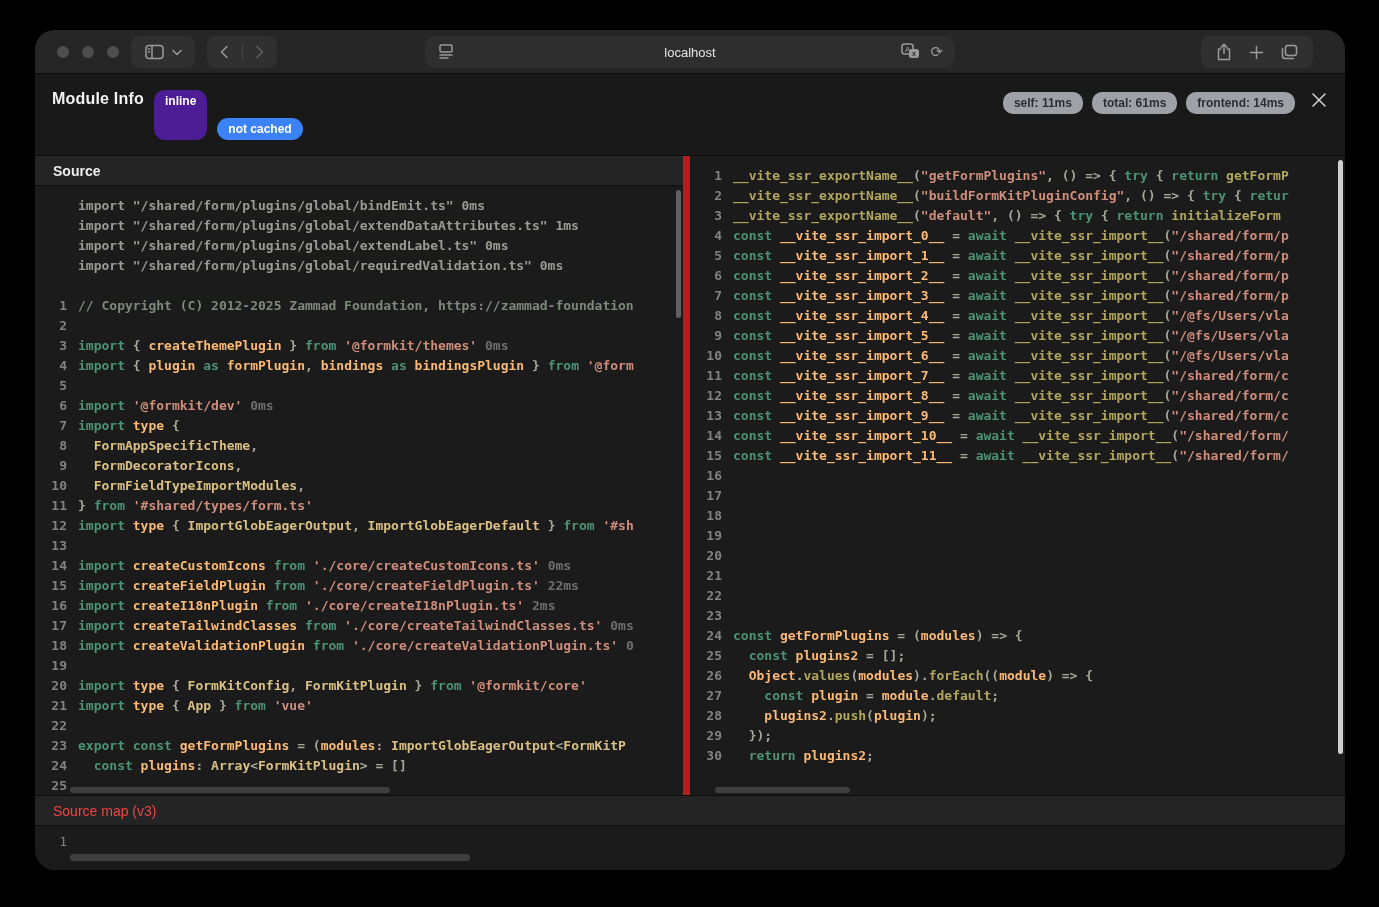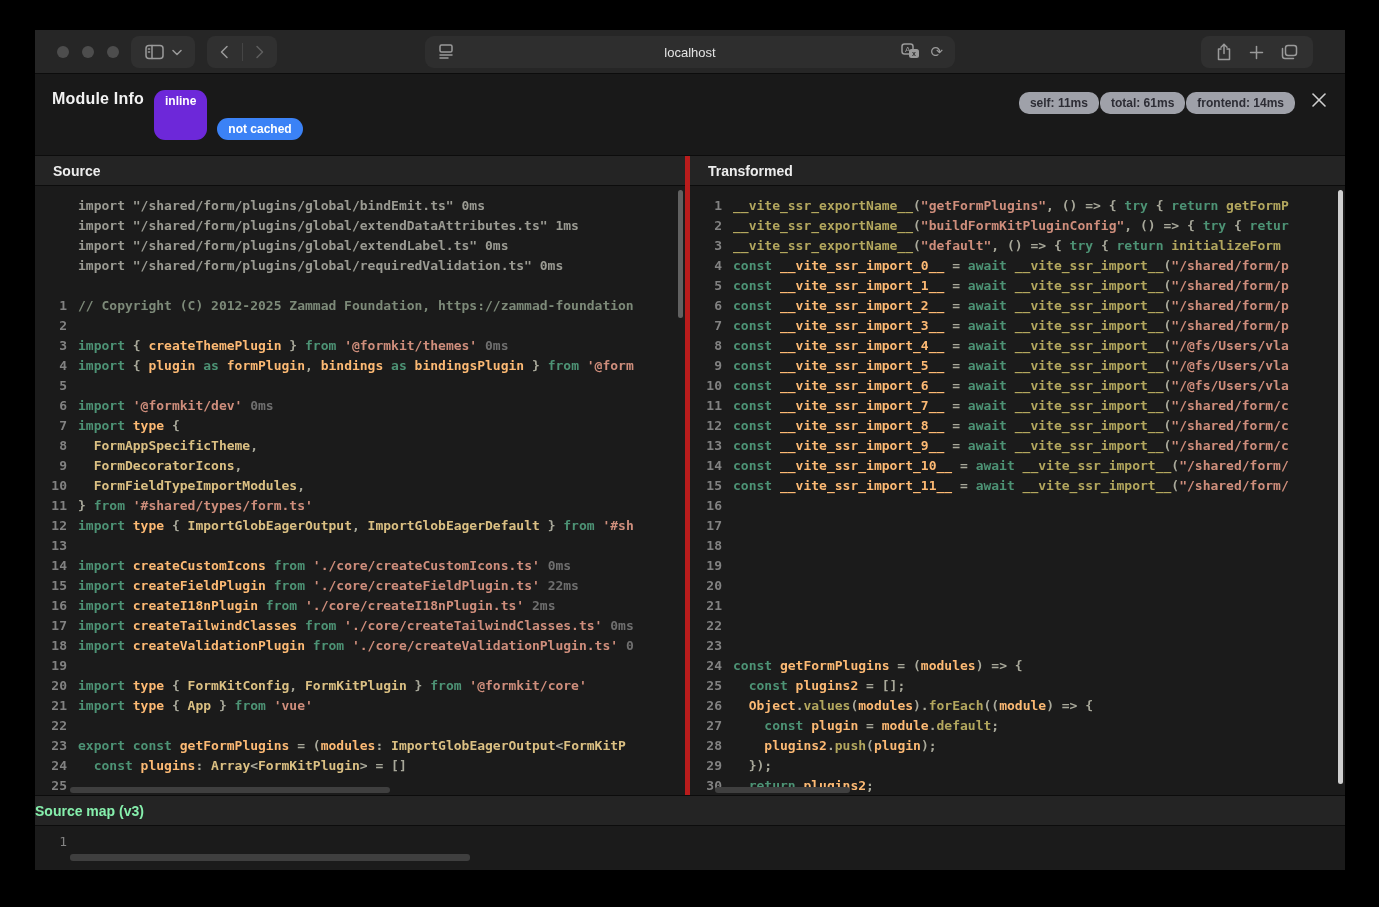--- a/index.html
+++ b/index.html
@@ -1,20 +1,20 @@
 <!DOCTYPE html>
 <html><head>
 <meta charset="utf-8">
 <style>
   * { margin:0; padding:0; box-sizing:border-box; }
   html,body { width:1379px; height:907px; background:#000; overflow:hidden;
               font-family:"Liberation Sans", sans-serif; }
 
   .window { position:absolute; left:35px; top:30px; width:1310px; height:840px;
-            background:#1b1b1b; border-radius:0; overflow:hidden;
+            background:#1b1b1b; border-radius:20px; overflow:hidden;
             display:flex; flex-direction:column; }
 
   
   .toolbar { height:44px; background:#262626; flex:0 0 44px; position:relative;
              border-bottom:1px solid #0c0c0c; }
   .lights { position:absolute; left:22px; top:16px; display:flex; gap:13px; }
   .light { width:12px; height:12px; border-radius:50%; background:#4d4d4d; }
   .pill { position:absolute; top:6px; height:32px; background:#303030; border-radius:8px;
           display:flex; align-items:center; justify-content:center; }
   .pill svg { display:block; }
@@ -28,33 +28,33 @@
   .url-text { font-size:13px; color:#e3e3e3; }
   .reload-glyph { font-size:15px; color:#9a9a9a; line-height:1; }
   .right-pill { right:32px; width:112px; gap:17px; }
 
   
   .module-header { height:82px; flex:0 0 82px; background:#191919; position:relative;
                    border-bottom:1px solid #0c0c0c; }
   .mh-row { position:absolute; left:17px; top:16px; display:flex; gap:10px; }
   .mh-title { font-size:16px; font-weight:bold; color:#f2f2f2; letter-spacing:.2px; }
   .badge { font-size:12px; font-weight:bold; color:#fff; padding:4px 11px; border-radius:11px; }
-  .badge-green { background:#6d28d9; }
+  .badge-green { background:#4c1d95; }
   .badge-orange { background:#3b82f6;margin-top:28px; }
   .mh-path { position:absolute; left:17px; top:47px; font-family:"DejaVu Sans Mono", monospace;
              font-size:13px; color:#9a9a9a; }
-  .mh-stats { position:absolute; right:50px; top:18px; display:flex; gap:1px; }
+  .mh-stats { position:absolute; right:50px; top:18px; display:flex; gap:9px; }
   .stat { background:#9fa1a9; color:#2d2d35; font-size:12px; font-weight:bold;
           padding:4px 11px; border-radius:10px; }
   .close-btn { position:absolute; right:16px; top:16px; width:20px; height:20px; cursor:pointer; }
 
   
   .panels { flex:1 1 auto; display:flex; min-height:0; }
   .panel { display:flex; flex-direction:column; min-width:0; position:relative; }
-  .panel-source { width:655px; flex:0 0 655px; border-right:5px solid #b91c1c; }
+  .panel-source { width:655px; flex:0 0 655px; border-right:7px solid #b91c1c; }
   .panel-transformed { flex:1 1 auto; }
   .panel-title { height:30px; flex:0 0 30px; background:#242424; border-bottom:1px solid #0c0c0c;
                  font-size:14px; font-weight:bold; color:#ededed; line-height:30px; padding-left:18px; }
   .code-wrap { flex:1 1 auto; position:relative; overflow:hidden; background:#1b1b1b;font-weight:bold; }
   .code { padding:10px 0 0 8px; font-family:"DejaVu Sans Mono", monospace; font-size:13px;
           line-height:20px; white-space:pre; }
   .line { height:20px; display:flex; overflow:hidden; }
   .ln { flex:0 0 24px; text-align:right; color:#828282; margin-right:11px; }
   .code-text { white-space:pre; }
 
@@ -71,21 +71,21 @@
   .vscroll { position:absolute; width:5px; border-radius:3px; right:2px; }
   .vscroll-source { top:4px; height:128px; background:#616161; }
   .vscroll-transformed { top:4px; height:594px; background:#cfcfcf; }
   .hscroll { position:absolute; height:6px; border-radius:3px; bottom:2px; background:#3f3f3f; }
   .hscroll-source { left:35px; width:320px; }
   .hscroll-transformed { left:25px; width:135px; }
 
   
   .sourcemap { flex:0 0 75px; background:#1b1b1b; position:relative; border-top:1px solid #0c0c0c; }
   .sm-title { height:30px; background:#242424; border-bottom:1px solid #0c0c0c; font-size:14px;
-              font-weight:bold; color:#86efac; line-height:30px; }
+              font-weight:normal; color:#ef4444; line-height:30px; padding-left:18px; }
   .sm-code { padding:6px 0 0 8px; font-family:"DejaVu Sans Mono", monospace; font-size:13px;
              line-height:20px; }
   .hscroll-map { left:35px; width:400px; bottom:9px; height:7px; }
 
   .icon-stroke { stroke:#9a9a9a; fill:none; stroke-width:1.5; stroke-linecap:round; stroke-linejoin:round; }
   .icon-dim { stroke:#5f5f5f; }
 </style>
 </head>
 <body>
 
@@ -195,21 +195,20 @@
   <div class="panels">
     <div class="panel panel-source">
       <div class="panel-title">Source</div>
       <div class="code-wrap">
         <div class="code"><div class="line"><span class="ln"></span><span class="code-text"><span class="tk-g">import "/shared/form/plugins/global/bindEmit.ts" 0ms</span></span></div><div class="line"><span class="ln"></span><span class="code-text"><span class="tk-g">import "/shared/form/plugins/global/extendDataAttributes.ts" 1ms</span></span></div><div class="line"><span class="ln"></span><span class="code-text"><span class="tk-g">import "/shared/form/plugins/global/extendLabel.ts" 0ms</span></span></div><div class="line"><span class="ln"></span><span class="code-text"><span class="tk-g">import "/shared/form/plugins/global/requiredValidation.ts" 0ms</span></span></div><div class="line"><span class="ln"></span><span class="code-text"></span></div><div class="line"><span class="ln">1</span><span class="code-text"><span class="tk-c">// Copyright (C) 2012-2025 Zammad Foundation, https://zammad-foundation</span></span></div><div class="line"><span class="ln">2</span><span class="code-text"></span></div><div class="line"><span class="ln">3</span><span class="code-text"><span class="tk-k">import</span><span class="tk-p"> { </span><span class="tk-v">createThemePlugin</span><span class="tk-p"> } </span><span class="tk-k">from</span><span class="tk-s"> '@formkit/themes'</span><span class="tk-m"> 0ms</span></span></div><div class="line"><span class="ln">4</span><span class="code-text"><span class="tk-k">import</span><span class="tk-p"> { </span><span class="tk-v">plugin</span><span class="tk-k"> as</span><span class="tk-v"> formPlugin</span><span class="tk-p">,</span><span class="tk-v"> bindings</span><span class="tk-k"> as</span><span class="tk-v"> bindingsPlugin</span><span class="tk-p"> } </span><span class="tk-k">from</span><span class="tk-s"> '@form</span></span></div><div class="line"><span class="ln">5</span><span class="code-text"></span></div><div class="line"><span class="ln">6</span><span class="code-text"><span class="tk-k">import</span><span class="tk-s"> '@formkit/dev'</span><span class="tk-m"> 0ms</span></span></div><div class="line"><span class="ln">7</span><span class="code-text"><span class="tk-k">import</span><span class="tk-v"> type</span><span class="tk-p"> {</span></span></div><div class="line"><span class="ln">8</span><span class="code-text"><span class="tk-t">  FormAppSpecificTheme</span><span class="tk-p">,</span></span></div><div class="line"><span class="ln">9</span><span class="code-text"><span class="tk-t">  FormDecoratorIcons</span><span class="tk-p">,</span></span></div><div class="line"><span class="ln">10</span><span class="code-text"><span class="tk-t">  FormFieldTypeImportModules</span><span class="tk-p">,</span></span></div><div class="line"><span class="ln">11</span><span class="code-text"><span class="tk-p">} </span><span class="tk-k">from</span><span class="tk-s"> '#shared/types/form.ts'</span></span></div><div class="line"><span class="ln">12</span><span class="code-text"><span class="tk-k">import</span><span class="tk-v"> type</span><span class="tk-p"> { </span><span class="tk-t">ImportGlobEagerOutput</span><span class="tk-p">,</span><span class="tk-t"> ImportGlobEagerDefault</span><span class="tk-p"> } </span><span class="tk-k">from</span><span class="tk-s"> '#sh</span></span></div><div class="line"><span class="ln">13</span><span class="code-text"></span></div><div class="line"><span class="ln">14</span><span class="code-text"><span class="tk-k">import</span><span class="tk-v"> createCustomIcons</span><span class="tk-k"> from</span><span class="tk-s"> './core/createCustomIcons.ts'</span><span class="tk-m"> 0ms</span></span></div><div class="line"><span class="ln">15</span><span class="code-text"><span class="tk-k">import</span><span class="tk-v"> createFieldPlugin</span><span class="tk-k"> from</span><span class="tk-s"> './core/createFieldPlugin.ts'</span><span class="tk-m"> 22ms</span></span></div><div class="line"><span class="ln">16</span><span class="code-text"><span class="tk-k">import</span><span class="tk-v"> createI18nPlugin</span><span class="tk-k"> from</span><span class="tk-s"> './core/createI18nPlugin.ts'</span><span class="tk-m"> 2ms</span></span></div><div class="line"><span class="ln">17</span><span class="code-text"><span class="tk-k">import</span><span class="tk-v"> createTailwindClasses</span><span class="tk-k"> from</span><span class="tk-s"> './core/createTailwindClasses.ts'</span><span class="tk-m"> 0ms</span></span></div><div class="line"><span class="ln">18</span><span class="code-text"><span class="tk-k">import</span><span class="tk-v"> createValidationPlugin</span><span class="tk-k"> from</span><span class="tk-s"> './core/createValidationPlugin.ts'</span><span class="tk-m"> 0</span></span></div><div class="line"><span class="ln">19</span><span class="code-text"></span></div><div class="line"><span class="ln">20</span><span class="code-text"><span class="tk-k">import</span><span class="tk-v"> type</span><span class="tk-p"> { </span><span class="tk-t">FormKitConfig</span><span class="tk-p">,</span><span class="tk-t"> FormKitPlugin</span><span class="tk-p"> } </span><span class="tk-k">from</span><span class="tk-s"> '@formkit/core'</span></span></div><div class="line"><span class="ln">21</span><span class="code-text"><span class="tk-k">import</span><span class="tk-v"> type</span><span class="tk-p"> { </span><span class="tk-t">App</span><span class="tk-p"> } </span><span class="tk-k">from</span><span class="tk-s"> 'vue'</span></span></div><div class="line"><span class="ln">22</span><span class="code-text"></span></div><div class="line"><span class="ln">23</span><span class="code-text"><span class="tk-k">export</span><span class="tk-k"> const</span><span class="tk-v"> getFormPlugins</span><span class="tk-p"> = (</span><span class="tk-v">modules</span><span class="tk-p">: </span><span class="tk-t">ImportGlobEagerOutput</span><span class="tk-p">&lt;</span><span class="tk-t">FormKitP</span></span></div><div class="line"><span class="ln">24</span><span class="code-text"><span class="tk-p">  </span><span class="tk-k">const</span><span class="tk-v"> plugins</span><span class="tk-p">: </span><span class="tk-t">Array</span><span class="tk-p">&lt;</span><span class="tk-t">FormKitPlugin</span><span class="tk-p">&gt; = []</span></span></div><div class="line"><span class="ln">25</span><span class="code-text"></span></div></div>
         <div class="vscroll vscroll-source"></div>
         <div class="hscroll hscroll-source"></div>
       </div>
     </div>
     <div class="panel panel-transformed">
-      <div class="panel-title">Transformed</div>
       <div class="code-wrap">
         <div class="code"><div class="line"><span class="ln">1</span><span class="code-text"><span class="tk-f">__vite_ssr_exportName__</span><span class="tk-p">(</span><span class="tk-s">"getFormPlugins"</span><span class="tk-p">, () =&gt; { </span><span class="tk-k">try</span><span class="tk-p"> { </span><span class="tk-k">return</span><span class="tk-f"> getFormP</span></span></div><div class="line"><span class="ln">2</span><span class="code-text"><span class="tk-f">__vite_ssr_exportName__</span><span class="tk-p">(</span><span class="tk-s">"buildFormKitPluginConfig"</span><span class="tk-p">, () =&gt; { </span><span class="tk-k">try</span><span class="tk-p"> { </span><span class="tk-k">retur</span></span></div><div class="line"><span class="ln">3</span><span class="code-text"><span class="tk-f">__vite_ssr_exportName__</span><span class="tk-p">(</span><span class="tk-s">"default"</span><span class="tk-p">, () =&gt; { </span><span class="tk-k">try</span><span class="tk-p"> { </span><span class="tk-k">return</span><span class="tk-f"> initializeForm</span></span></div><div class="line"><span class="ln">4</span><span class="code-text"><span class="tk-k">const</span><span class="tk-v"> __vite_ssr_import_0__</span><span class="tk-p"> = </span><span class="tk-k">await</span><span class="tk-f"> __vite_ssr_import__</span><span class="tk-p">(</span><span class="tk-s">"/shared/form/p</span></span></div><div class="line"><span class="ln">5</span><span class="code-text"><span class="tk-k">const</span><span class="tk-v"> __vite_ssr_import_1__</span><span class="tk-p"> = </span><span class="tk-k">await</span><span class="tk-f"> __vite_ssr_import__</span><span class="tk-p">(</span><span class="tk-s">"/shared/form/p</span></span></div><div class="line"><span class="ln">6</span><span class="code-text"><span class="tk-k">const</span><span class="tk-v"> __vite_ssr_import_2__</span><span class="tk-p"> = </span><span class="tk-k">await</span><span class="tk-f"> __vite_ssr_import__</span><span class="tk-p">(</span><span class="tk-s">"/shared/form/p</span></span></div><div class="line"><span class="ln">7</span><span class="code-text"><span class="tk-k">const</span><span class="tk-v"> __vite_ssr_import_3__</span><span class="tk-p"> = </span><span class="tk-k">await</span><span class="tk-f"> __vite_ssr_import__</span><span class="tk-p">(</span><span class="tk-s">"/shared/form/p</span></span></div><div class="line"><span class="ln">8</span><span class="code-text"><span class="tk-k">const</span><span class="tk-v"> __vite_ssr_import_4__</span><span class="tk-p"> = </span><span class="tk-k">await</span><span class="tk-f"> __vite_ssr_import__</span><span class="tk-p">(</span><span class="tk-s">"/@fs/Users/vla</span></span></div><div class="line"><span class="ln">9</span><span class="code-text"><span class="tk-k">const</span><span class="tk-v"> __vite_ssr_import_5__</span><span class="tk-p"> = </span><span class="tk-k">await</span><span class="tk-f"> __vite_ssr_import__</span><span class="tk-p">(</span><span class="tk-s">"/@fs/Users/vla</span></span></div><div class="line"><span class="ln">10</span><span class="code-text"><span class="tk-k">const</span><span class="tk-v"> __vite_ssr_import_6__</span><span class="tk-p"> = </span><span class="tk-k">await</span><span class="tk-f"> __vite_ssr_import__</span><span class="tk-p">(</span><span class="tk-s">"/@fs/Users/vla</span></span></div><div class="line"><span class="ln">11</span><span class="code-text"><span class="tk-k">const</span><span class="tk-v"> __vite_ssr_import_7__</span><span class="tk-p"> = </span><span class="tk-k">await</span><span class="tk-f"> __vite_ssr_import__</span><span class="tk-p">(</span><span class="tk-s">"/shared/form/c</span></span></div><div class="line"><span class="ln">12</span><span class="code-text"><span class="tk-k">const</span><span class="tk-v"> __vite_ssr_import_8__</span><span class="tk-p"> = </span><span class="tk-k">await</span><span class="tk-f"> __vite_ssr_import__</span><span class="tk-p">(</span><span class="tk-s">"/shared/form/c</span></span></div><div class="line"><span class="ln">13</span><span class="code-text"><span class="tk-k">const</span><span class="tk-v"> __vite_ssr_import_9__</span><span class="tk-p"> = </span><span class="tk-k">await</span><span class="tk-f"> __vite_ssr_import__</span><span class="tk-p">(</span><span class="tk-s">"/shared/form/c</span></span></div><div class="line"><span class="ln">14</span><span class="code-text"><span class="tk-k">const</span><span class="tk-v"> __vite_ssr_import_10__</span><span class="tk-p"> = </span><span class="tk-k">await</span><span class="tk-f"> __vite_ssr_import__</span><span class="tk-p">(</span><span class="tk-s">"/shared/form/</span></span></div><div class="line"><span class="ln">15</span><span class="code-text"><span class="tk-k">const</span><span class="tk-v"> __vite_ssr_import_11__</span><span class="tk-p"> = </span><span class="tk-k">await</span><span class="tk-f"> __vite_ssr_import__</span><span class="tk-p">(</span><span class="tk-s">"/shared/form/</span></span></div><div class="line"><span class="ln">16</span><span class="code-text"></span></div><div class="line"><span class="ln">17</span><span class="code-text"></span></div><div class="line"><span class="ln">18</span><span class="code-text"></span></div><div class="line"><span class="ln">19</span><span class="code-text"></span></div><div class="line"><span class="ln">20</span><span class="code-text"></span></div><div class="line"><span class="ln">21</span><span class="code-text"></span></div><div class="line"><span class="ln">22</span><span class="code-text"></span></div><div class="line"><span class="ln">23</span><span class="code-text"></span></div><div class="line"><span class="ln">24</span><span class="code-text"><span class="tk-k">const</span><span class="tk-v"> getFormPlugins</span><span class="tk-p"> = (</span><span class="tk-v">modules</span><span class="tk-p">) =&gt; {</span></span></div><div class="line"><span class="ln">25</span><span class="code-text"><span class="tk-p">  </span><span class="tk-k">const</span><span class="tk-v"> plugins2</span><span class="tk-p"> = [];</span></span></div><div class="line"><span class="ln">26</span><span class="code-text"><span class="tk-p">  </span><span class="tk-v">Object</span><span class="tk-p">.</span><span class="tk-f">values</span><span class="tk-p">(</span><span class="tk-v">modules</span><span class="tk-p">).</span><span class="tk-f">forEach</span><span class="tk-p">((</span><span class="tk-v">module</span><span class="tk-p">) =&gt; {</span></span></div><div class="line"><span class="ln">27</span><span class="code-text"><span class="tk-p">    </span><span class="tk-k">const</span><span class="tk-v"> plugin</span><span class="tk-p"> = </span><span class="tk-v">module</span><span class="tk-p">.</span><span class="tk-f">default</span><span class="tk-p">;</span></span></div><div class="line"><span class="ln">28</span><span class="code-text"><span class="tk-p">    </span><span class="tk-v">plugins2</span><span class="tk-p">.</span><span class="tk-f">push</span><span class="tk-p">(</span><span class="tk-v">plugin</span><span class="tk-p">);</span></span></div><div class="line"><span class="ln">29</span><span class="code-text"><span class="tk-p">  });</span></span></div><div class="line"><span class="ln">30</span><span class="code-text"><span class="tk-p">  </span><span class="tk-k">return</span><span class="tk-v"> plugins2</span><span class="tk-p">;</span></span></div></div>
         <div class="vscroll vscroll-transformed"></div>
         <div class="hscroll hscroll-transformed"></div>
       </div>
     </div>
   </div>
 
   <div class="sourcemap">
     <div class="sm-title">Source map (v3)</div>

